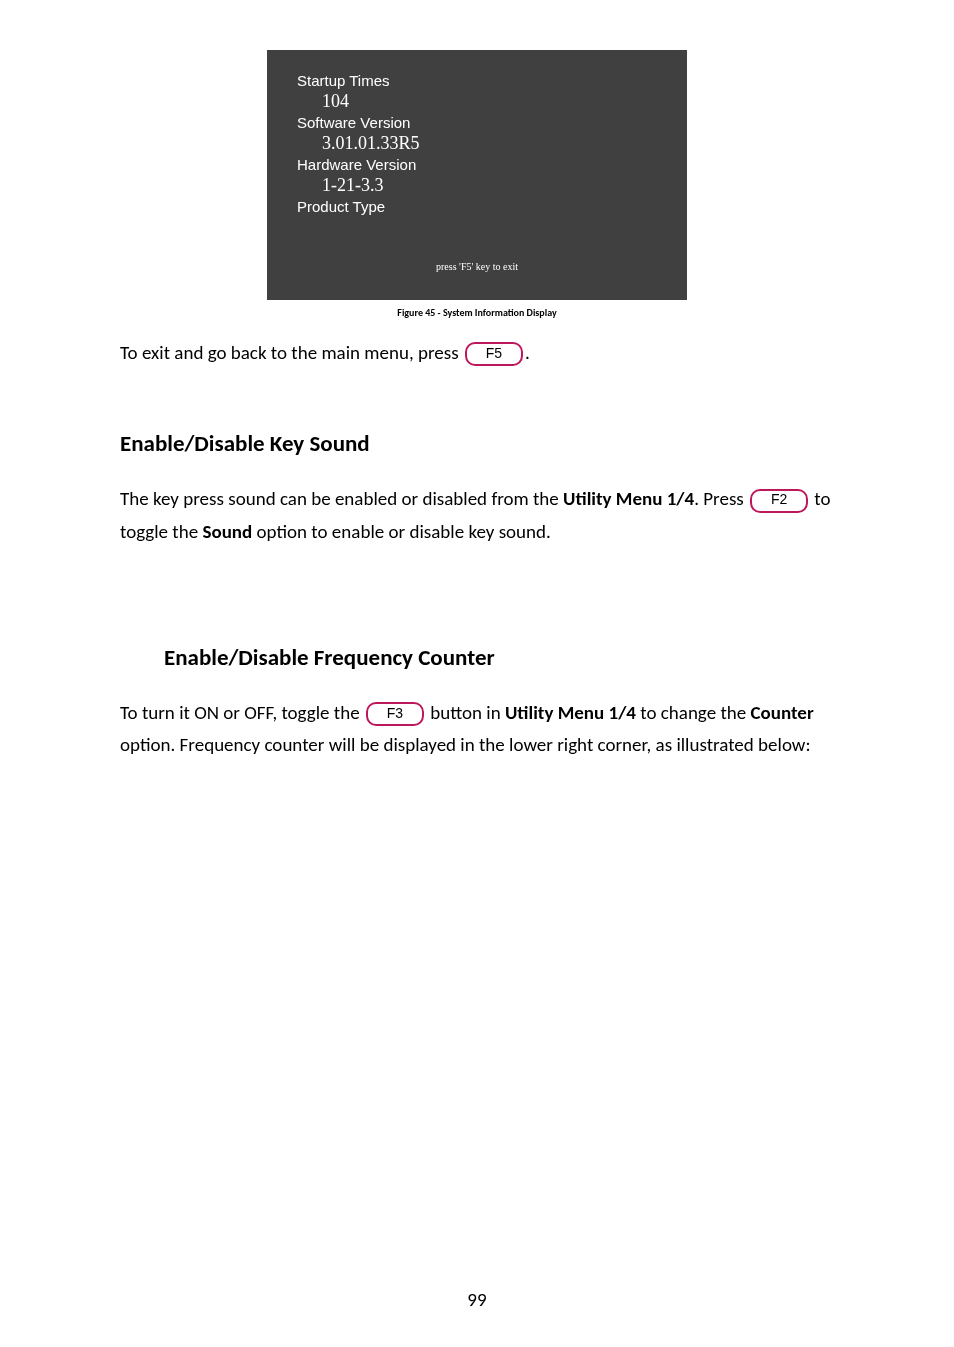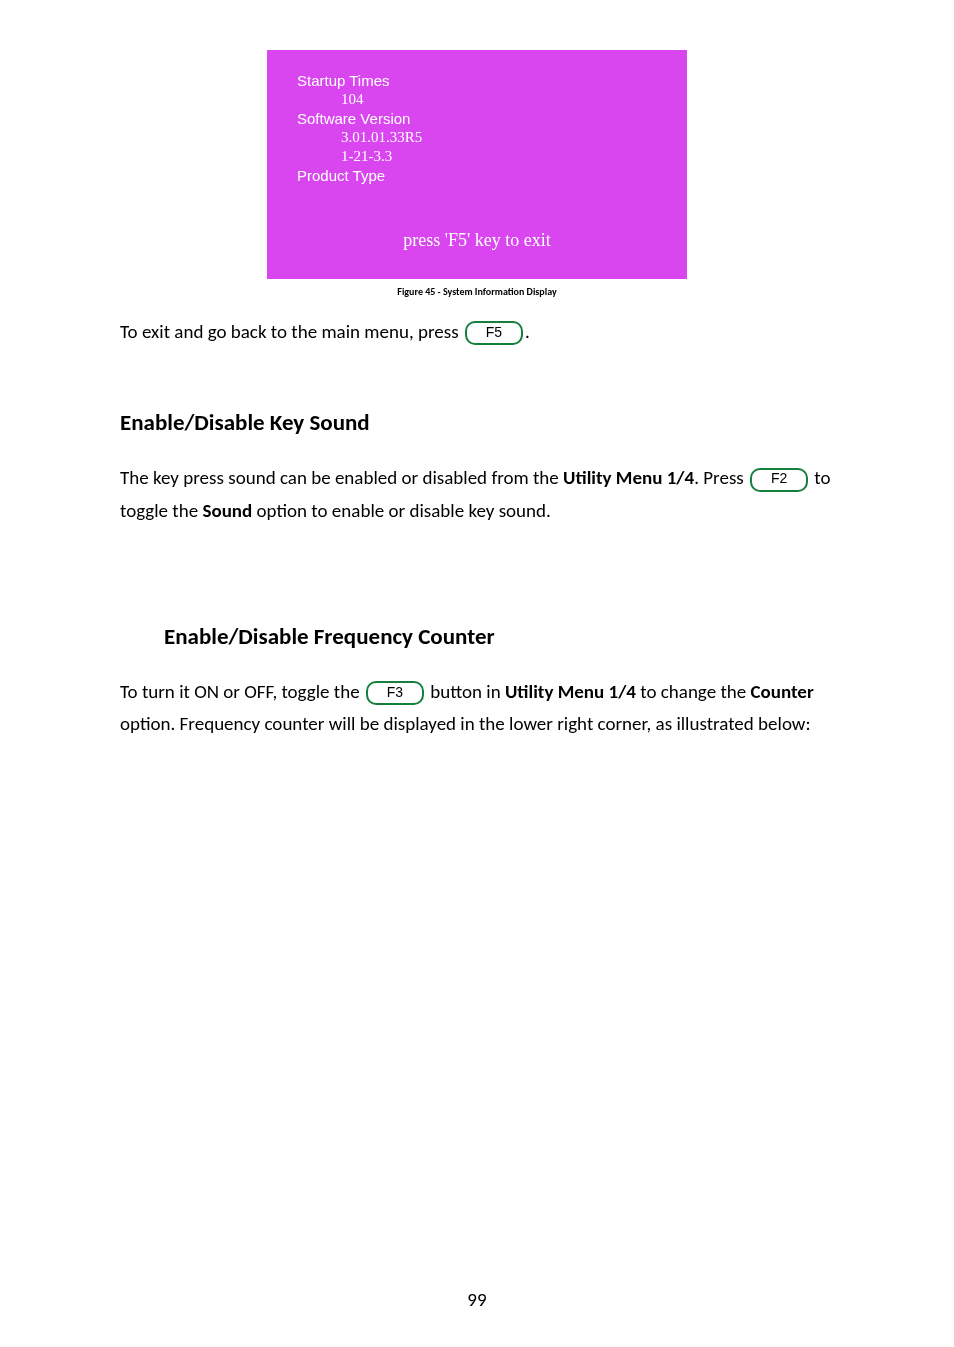--- a/index.html
+++ b/index.html
@@ -11,44 +11,44 @@
   }
   .page {
     width: 954px;
     min-height: 1347px;
     padding: 50px 120px 40px 120px;
     box-sizing: border-box;
     position: relative;
   }
 
   .black-box {
-    background: #d946ef;
+    background: #404040;
     padding: 22px 30px 24px 30px;
     width: 420px;
     margin: 0 auto 6px auto;
     box-sizing: border-box;
     font-family: Tahoma, Arial, sans-serif;
   }
   .bb-label {
     color: #fff;
     font-size: 15px;
     margin-top: 0;
     margin-bottom: 2px;
   }
   .bb-val {
     color: #fff;
-    font-size: 15px;
-    margin-left: 44px;
+    font-size: 18px;
+    margin-left: 25px;
     margin-bottom: 2px;
     font-family: Georgia, serif;
   }
   .bb-serial-gap { height: 10px; }
   .bb-exit-row {
     color: #fff;
-    font-size: 18px;
+    font-size: 10px;
     font-family: Georgia, serif;
     text-align: center;
     margin-top: 34px;
     margin-bottom: 4px;
   }
 
   .fig-caption {
     text-align: center;
     font-size: 10px;
     font-weight: bold;
@@ -65,21 +65,21 @@
     font-size: 23px;
     font-weight: bold;
     margin: 60px 0 26px 0;
   }
   .h2-italic.tight-top { margin-top: 95px; margin-left: 44px; }
 
   .key-pill {
     display: inline-flex;
     align-items: center;
     justify-content: center;
-    border: 2px solid #15803d;
+    border: 2px solid #be185d;
     border-radius: 10px;
     width: 58px;
     height: 24px;
     font-size: 14px;
     font-family: Arial, sans-serif;
     vertical-align: middle;
     box-sizing: border-box;
     padding-bottom: 1px;
     margin: 0 2px;
   }
@@ -102,20 +102,21 @@
 </head>
 <body>
 
 <div class="page">
 
   <div class="black-box">
     <div class="bb-label">Startup Times</div>
     <div class="bb-val">104</div>
     <div class="bb-label">Software Version</div>
     <div class="bb-val">3.01.01.33R5</div>
+    <div class="bb-label">Hardware Version</div>
     <div class="bb-val">1-21-3.3</div>
     <div class="bb-label">Product Type</div>
     <div class="bb-serial-gap"></div>
     <div class="bb-exit-row">press 'F5' key to exit</div>
   </div>
 
   <div class="fig-caption">Figure 45 - System Information Display</div>
 
   <div class="mixed-line">
     <span>To exit and go back to the main menu, press </span><span class="key-pill">F5</span><span>.</span>

